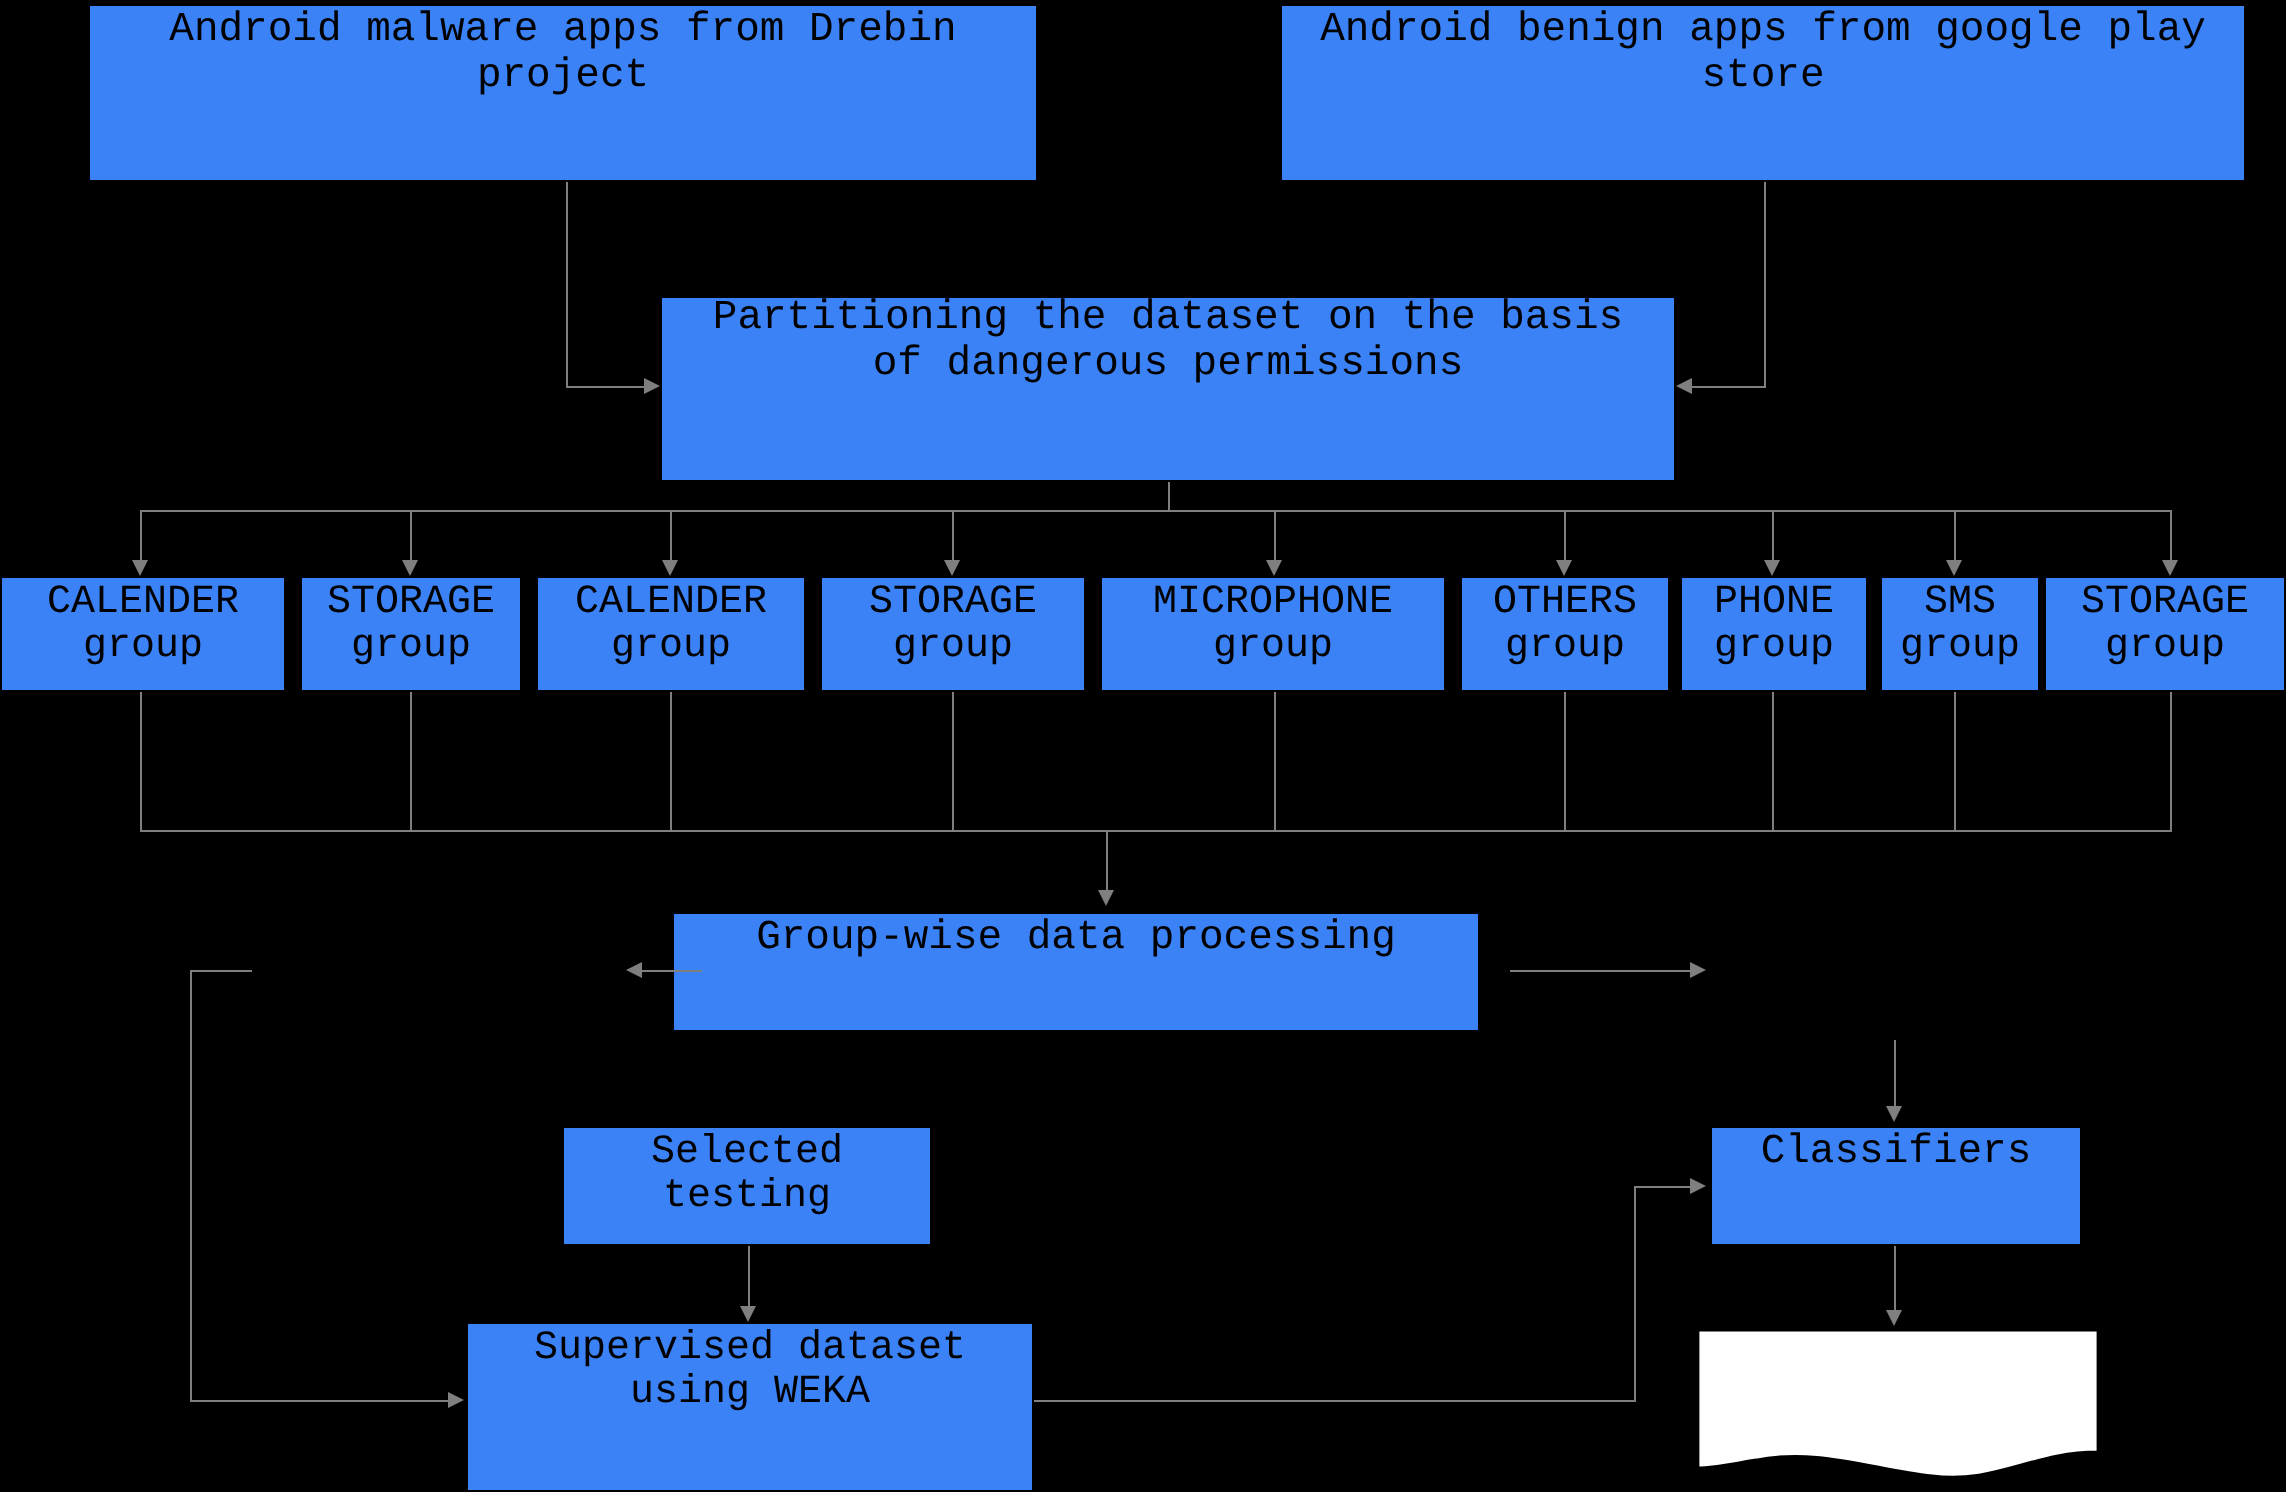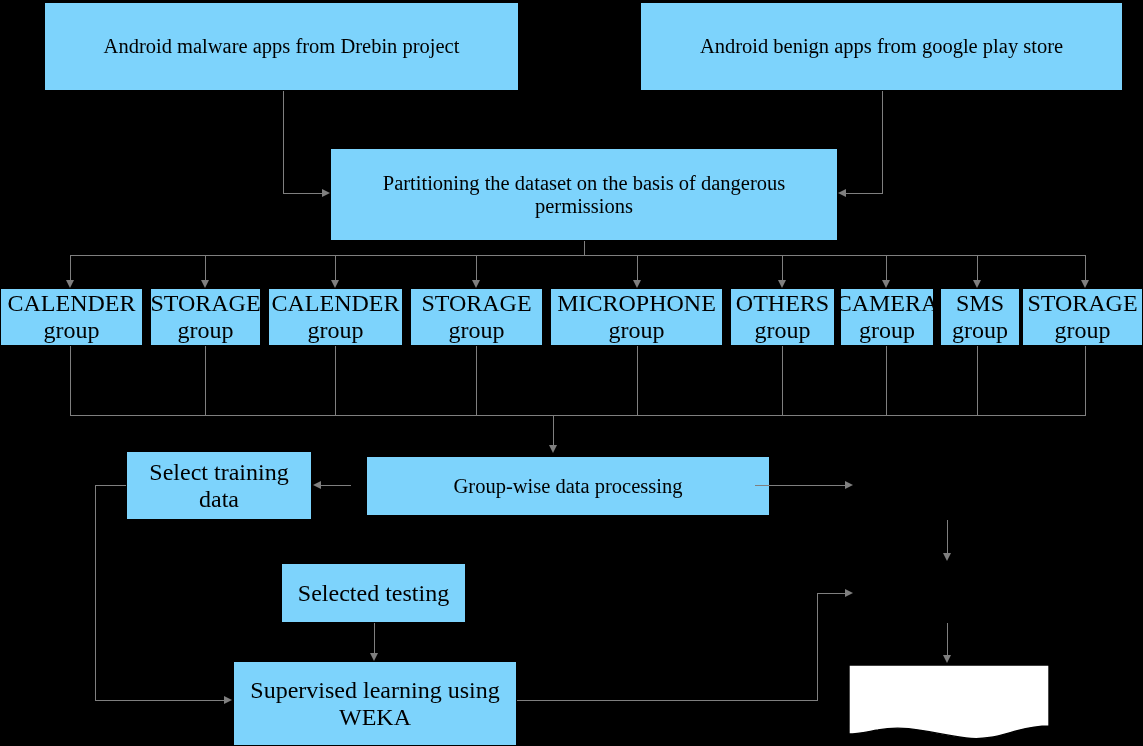--- a/index.html
+++ b/index.html
@@ -5,33 +5,34 @@
   html,body{margin:0;padding:0;background:#000;}
   #stage{
     position:relative;
     width:1143px;height:746px;
     background:#000000;
     overflow:hidden;
     font-family:"Liberation Serif","DejaVu Serif",serif;
   }
   .node{
     position:absolute;
-    background:#7dd3fc;
+    background:#3b82f6;
     border:1px solid #000000;
     color:#000000;
     display:flex;
-    align-items:center;
+    align-items:flex-start;
     justify-content:center;
     text-align:center;
     line-height:1.12;
     box-sizing:border-box;
     padding:2px 4px;
+    font-family:Liberation Mono, monospace;
   }
   .t20{font-size:20.5px;}
-  .t19{font-size:24px;}
+  .t19{font-size:20px;}
 
   
   .ln{position:absolute;background:#7f7f7f;}
   .lnh{height:1px;}
   .lnv{width:1px;}
   .arrow{position:absolute;width:0;height:0;}
   .ar-down{
     border-left:4.5px solid transparent;
     border-right:4.5px solid transparent;
     border-top:8px solid #7f7f7f;
@@ -141,21 +142,21 @@
 
   <div class="node t19" style="left:730px;top:288px;width:105px;height:58px;">
     <div>
       <div>OTHERS</div>
       <div>group</div>
     </div>
   </div>
 
   <div class="node t19" style="left:840px;top:288px;width:94px;height:58px;">
     <div>
-      <div>CAMERA</div>
+      <div>PHONE</div>
       <div>group</div>
     </div>
   </div>
 
   <div class="node t19" style="left:940px;top:288px;width:80px;height:58px;">
     <div>
       <div>SMS</div>
       <div>group</div>
     </div>
   </div>
@@ -175,59 +176,59 @@
   <div class="ln lnv" style="left:782px;top:346px;width:1px;height:69px;"></div>
   <div class="ln lnv" style="left:886px;top:346px;width:1px;height:69px;"></div>
   <div class="ln lnv" style="left:977px;top:346px;width:1px;height:69px;"></div>
   <div class="ln lnv" style="left:1085px;top:346px;width:1px;height:69px;"></div>
 
   <div class="ln lnh" style="left:70px;top:415px;width:1016px;height:1px;"></div>
 
   <div class="ln lnv" style="left:553px;top:415px;width:1px;height:32px;"></div>
   <div class="arrow ar-down" style="left:549px;top:445px;"></div>
 
-  <div class="node t20" style="left:366px;top:456px;width:404px;height:60px;">
+  <div class="node t20" style="left:336px;top:456px;width:404px;height:60px;">
     <span>Group-wise data processing</span>
   </div>
 
   <div class="ln lnh" style="left:321px;top:485px;width:30px;height:1px;"></div>
   <div class="arrow ar-left" style="left:313px;top:481px;"></div>
 
   <div class="ln lnh" style="left:755px;top:485px;width:91px;height:1px;"></div>
   <div class="arrow ar-right" style="left:845px;top:481px;"></div>
 
-  <div class="node t19" style="left:126px;top:451px;width:186px;height:69px;">
-    <span>Select training data</span>
-  </div>
 
 
   <div class="ln lnv" style="left:947px;top:520px;width:1px;height:35px;"></div>
   <div class="arrow ar-down" style="left:943px;top:553px;"></div>
 
   <div class="ln lnh" style="left:95px;top:485px;width:31px;height:1px;"></div>
   <div class="ln lnv" style="left:95px;top:485px;width:1px;height:215px;"></div>
   <div class="ln lnh" style="left:95px;top:700px;width:130px;height:1px;"></div>
   <div class="arrow ar-right" style="left:224px;top:696px;"></div>
 
   <div class="node t19" style="left:281px;top:563px;width:185px;height:60px;">
     <span>Selected testing</span>
   </div>
 
   <div class="ln lnv" style="left:374px;top:623px;width:1px;height:32px;"></div>
   <div class="arrow ar-down" style="left:370px;top:653px;"></div>
 
   <div class="node t19" style="left:233px;top:661px;width:284px;height:85px;">
-    <span>Supervised learning using WEKA</span>
+    <span>Supervised dataset using WEKA</span>
   </div>
 
   <div class="ln lnh" style="left:517px;top:700px;width:301px;height:1px;"></div>
   <div class="ln lnv" style="left:817px;top:593px;width:1px;height:108px;"></div>
   <div class="ln lnh" style="left:817px;top:593px;width:29px;height:1px;"></div>
   <div class="arrow ar-right" style="left:845px;top:589px;"></div>
 
+  <div class="node t20" style="left:855px;top:563px;width:186px;height:60px;">
+    <span>Classifiers</span>
+  </div>
 
   <div class="ln lnv" style="left:947px;top:623px;width:1px;height:34px;"></div>
   <div class="arrow ar-down" style="left:943px;top:655px;"></div>
 
   <svg class="wavy" style="left:848px;top:664px;" width="202" height="78" viewBox="0 0 202 78">
     <path d="M1,1 L201,1 L201,62 C168,62 150,78 118,74 C86,70 60,60 30,66 C18,68 9,70 1,70 Z" fill="#ffffff" stroke="#000000" stroke-width="1.4"></path>
   </svg>
 
 </div>
 

